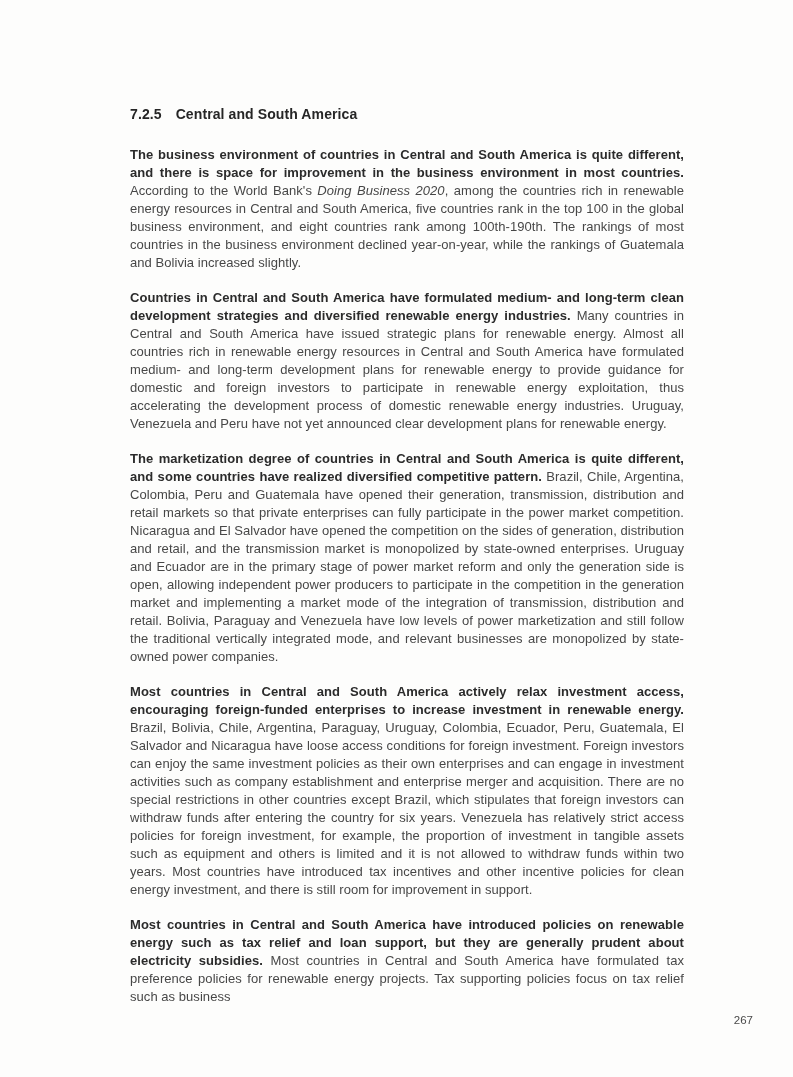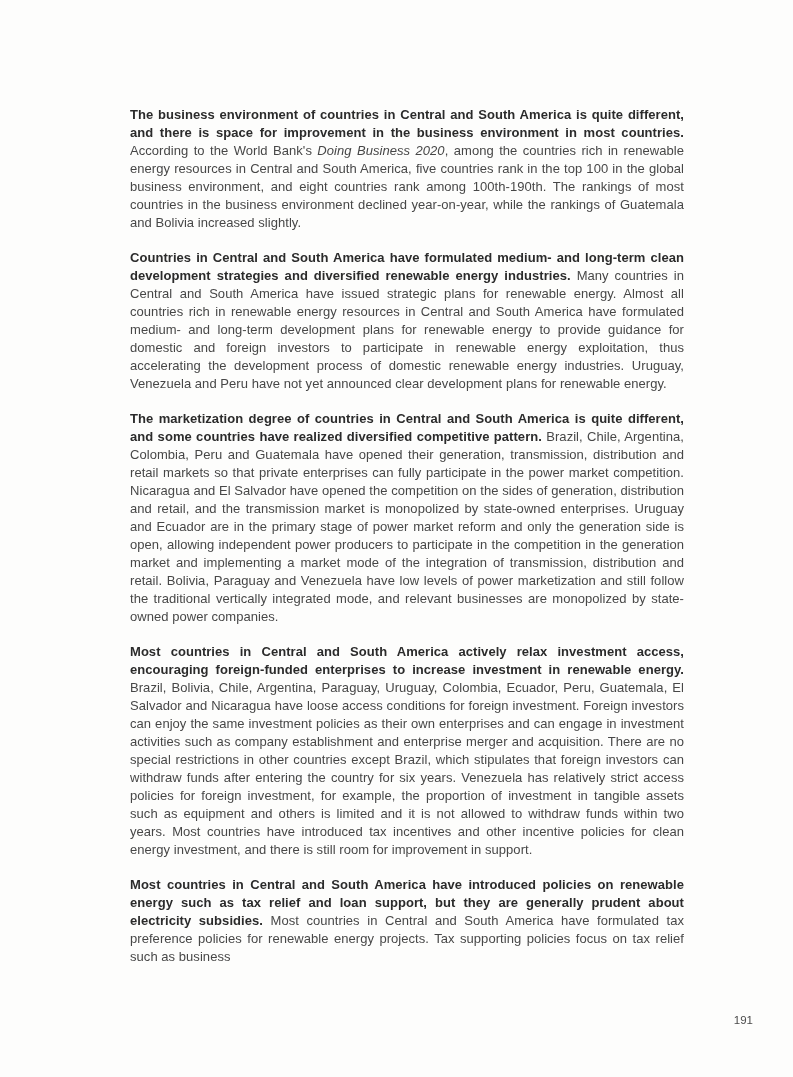--- a/index.html
+++ b/index.html
@@ -54,20 +54,23 @@
     font-size: 11.5px;
     color: #4a4a4a;
   }
 </style>
 </head>
 <body>
 
 <div class="page">
   <div class="content">
 
+    <h1 class="section-heading">
+      <span class="sec-num">7.2.5</span><span>Central and South America</span>
+    </h1>
 
     <p class="para">
       <span class="lead">The business environment of countries in Central and South America is quite different, and there is space for improvement in the business environment in most countries. </span><span>According to the World Bank's </span><em>Doing Business 2020</em><span>, among the countries rich in renewable energy resources in Central and South America, five countries rank in the top 100 in the global business environment, and eight countries rank among 100th-190th. The rankings of most countries in the business environment declined year-on-year, while the rankings of Guatemala and Bolivia increased slightly.</span>
     </p>
 
     <p class="para">
       <span class="lead">Countries in Central and South America have formulated medium- and long-term clean development strategies and diversified renewable energy industries. </span><span>Many countries in Central and South America have issued strategic plans for renewable energy. Almost all countries rich in renewable energy resources in Central and South America have formulated medium- and long-term development plans for renewable energy to provide guidance for domestic and foreign investors to participate in renewable energy exploitation, thus accelerating the development process of domestic renewable energy industries. Uruguay, Venezuela and Peru have not yet announced clear development plans for renewable energy.</span>
     </p>
 
     <p class="para">
@@ -77,14 +80,14 @@
     <p class="para">
       <span class="lead">Most countries in Central and South America actively relax investment access, encouraging foreign-funded enterprises to increase investment in renewable energy. </span><span>Brazil, Bolivia, Chile, Argentina, Paraguay, Uruguay, Colombia, Ecuador, Peru, Guatemala, El Salvador and Nicaragua have loose access conditions for foreign investment. Foreign investors can enjoy the same investment policies as their own enterprises and can engage in investment activities such as company establishment and enterprise merger and acquisition. There are no special restrictions in other countries except Brazil, which stipulates that foreign investors can withdraw funds after entering the country for six years. Venezuela has relatively strict access policies for foreign investment, for example, the proportion of investment in tangible assets such as equipment and others is limited and it is not allowed to withdraw funds within two years. Most countries have introduced tax incentives and other incentive policies for clean energy investment, and there is still room for improvement in support.</span>
     </p>
 
     <p class="para">
       <span class="lead">Most countries in Central and South America have introduced policies on renewable energy such as tax relief and loan support, but they are generally prudent about electricity subsidies. </span><span>Most countries in Central and South America have formulated tax preference policies for renewable energy projects. Tax supporting policies focus on tax relief such as business</span>
     </p>
 
   </div>
 
-  <div class="page-number">191</div>
+  <div class="page-number">267</div>
 </div>
 
 </body></html>

